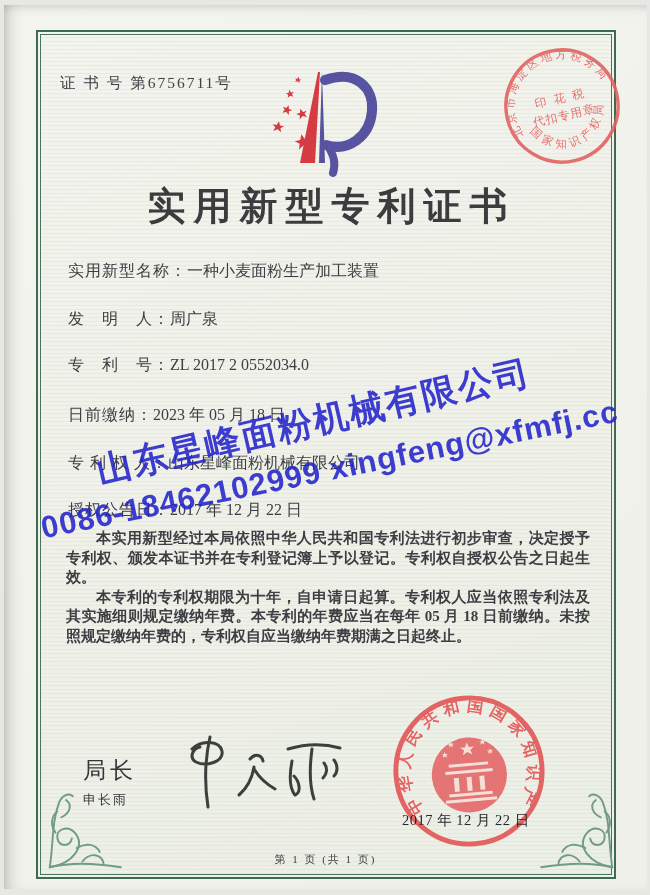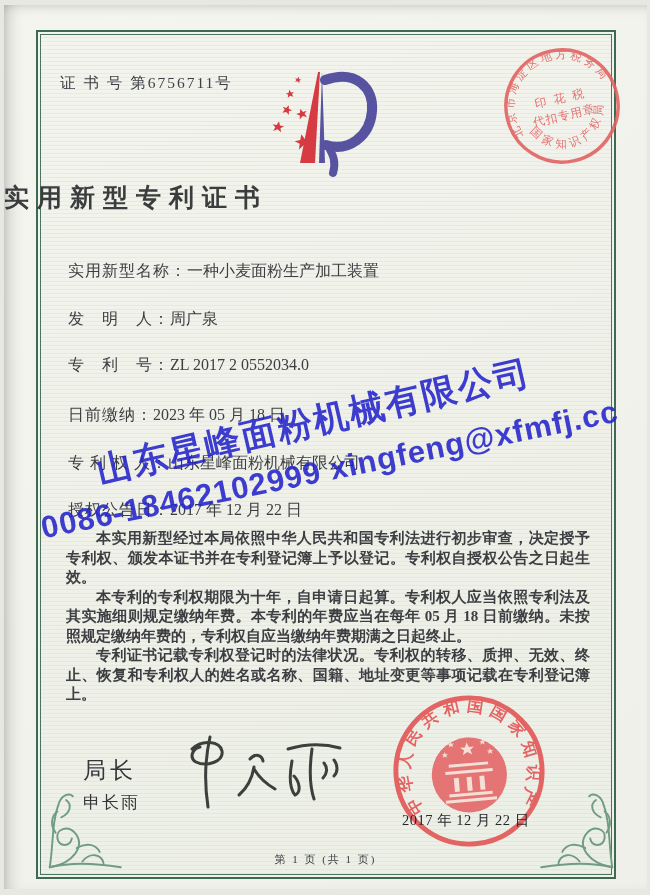--- a/index.html
+++ b/index.html
@@ -18,30 +18,30 @@
     border:2.5px solid #3f6a52;padding:2px;box-sizing:border-box;
   }
   .frame-inner{
     width:100%;height:100%;box-sizing:border-box;border:1px solid #4a755d;
     background:
       repeating-linear-gradient(0deg, rgba(122,162,138,.10) 0px, rgba(122,162,138,.10) 1px, rgba(0,0,0,0) 1px, rgba(0,0,0,0) 4px),
       linear-gradient(160deg,#f3f4ed 0%,#eff1e9 60%,#ecefe6 100%);
   }
   .abs{position:absolute;}
   .cert-number{left:56px;top:68px;font-size:15.5px;letter-spacing:2px;color:#3e4146;}
-  .title{left:0;right:0;top:176px;text-align:left;font-size:25px;font-weight:600;
+  .title{left:12px;right:0;top:176px;text-align:center;font-size:38px;font-weight:600;
          color:#3a3c3e;letter-spacing:8px;}
   .field{left:64px;font-size:16px;color:#3c3e42;white-space:nowrap;}
   .field .lbl{letter-spacing:1px;}
   .f1{top:256px;} .f2{top:304px;} .f3{top:350px;} .f4{top:400px;} .f5{top:448px;} .f6{top:495px;}
   .body-text{left:62px;top:524px;width:524px;font-size:15px;line-height:19.5px;
              color:#3c3e42;text-align:justify;font-weight:bold;}
   .body-text p{margin:0;text-indent:2em;}
   .director-title{left:79px;top:750px;font-size:23px;letter-spacing:4px;color:#34373a;}
-  .director-name{left:79px;top:786px;font-size:17px;letter-spacing:2px;color:#34373a;}
+  .director-name{left:79px;top:786px;font-size:13px;letter-spacing:2px;color:#34373a;}
   .seal-date{left:398px;top:806px;font-size:14.5px;color:#26282c;z-index:12;letter-spacing:.5px;}
   .footer{left:0;right:0;top:847px;text-align:center;font-size:11px;letter-spacing:2px;color:#3c3e42;}
   .watermark-line{
     position:absolute;z-index:30;color:#2424cb;
     font-family:"Liberation Sans","DejaVu Sans",sans-serif;font-weight:700;
     white-space:nowrap;transform-origin:0 0;opacity:.88;
   }
   .wm1{left:88px;top:444px;font-size:35px;letter-spacing:2px;transform:rotate(-13deg);}
   .wm2{left:34px;top:506px;font-size:31px;letter-spacing:1px;transform:rotate(-11.5deg);}
   .logo-svg{left:258px;top:58px;z-index:5;}
@@ -113,21 +113,20 @@
   <div class="abs field f5">
     <span class="lbl">专 利 权 人：</span><span>山东星峰面粉机械有限公司</span>
   </div>
   <div class="abs field f6">
     <span class="lbl">授权公告日：</span><span>2017 年 12 月 22 日</span>
   </div>
 
   <div class="abs body-text">
     <p>本实用新型经过本局依照中华人民共和国专利法进行初步审查，决定授予专利权、颁发本证书并在专利登记簿上予以登记。专利权自授权公告之日起生效。</p>
     <p>本专利的专利权期限为十年，自申请日起算。专利权人应当依照专利法及其实施细则规定缴纳年费。本专利的年费应当在每年 05 月 18 日前缴纳。未按照规定缴纳年费的，专利权自应当缴纳年费期满之日起终止。</p>
-    <p>专利证书记载专利权登记时的法律状况。专利权的转移、质押、无效、终止、恢复和专利权人的姓名或名称、国籍、地址变更等事项记载在专利登记簿上。</p>
   </div>
 
   <div class="watermark-line wm1">山东星峰面粉机械有限公司</div>
   <div class="watermark-line wm2">0086-18462102999  xingfeng@xfmfj.cc</div>
 
   <div class="abs director-title">局长</div>
   <div class="abs director-name">申长雨</div>
 
   <svg class="abs signature-svg" width="175" height="85" viewBox="0 0 175 85">
     <g fill="none" stroke="#3b403c" stroke-width="3" stroke-linecap="round" stroke-linejoin="round">

